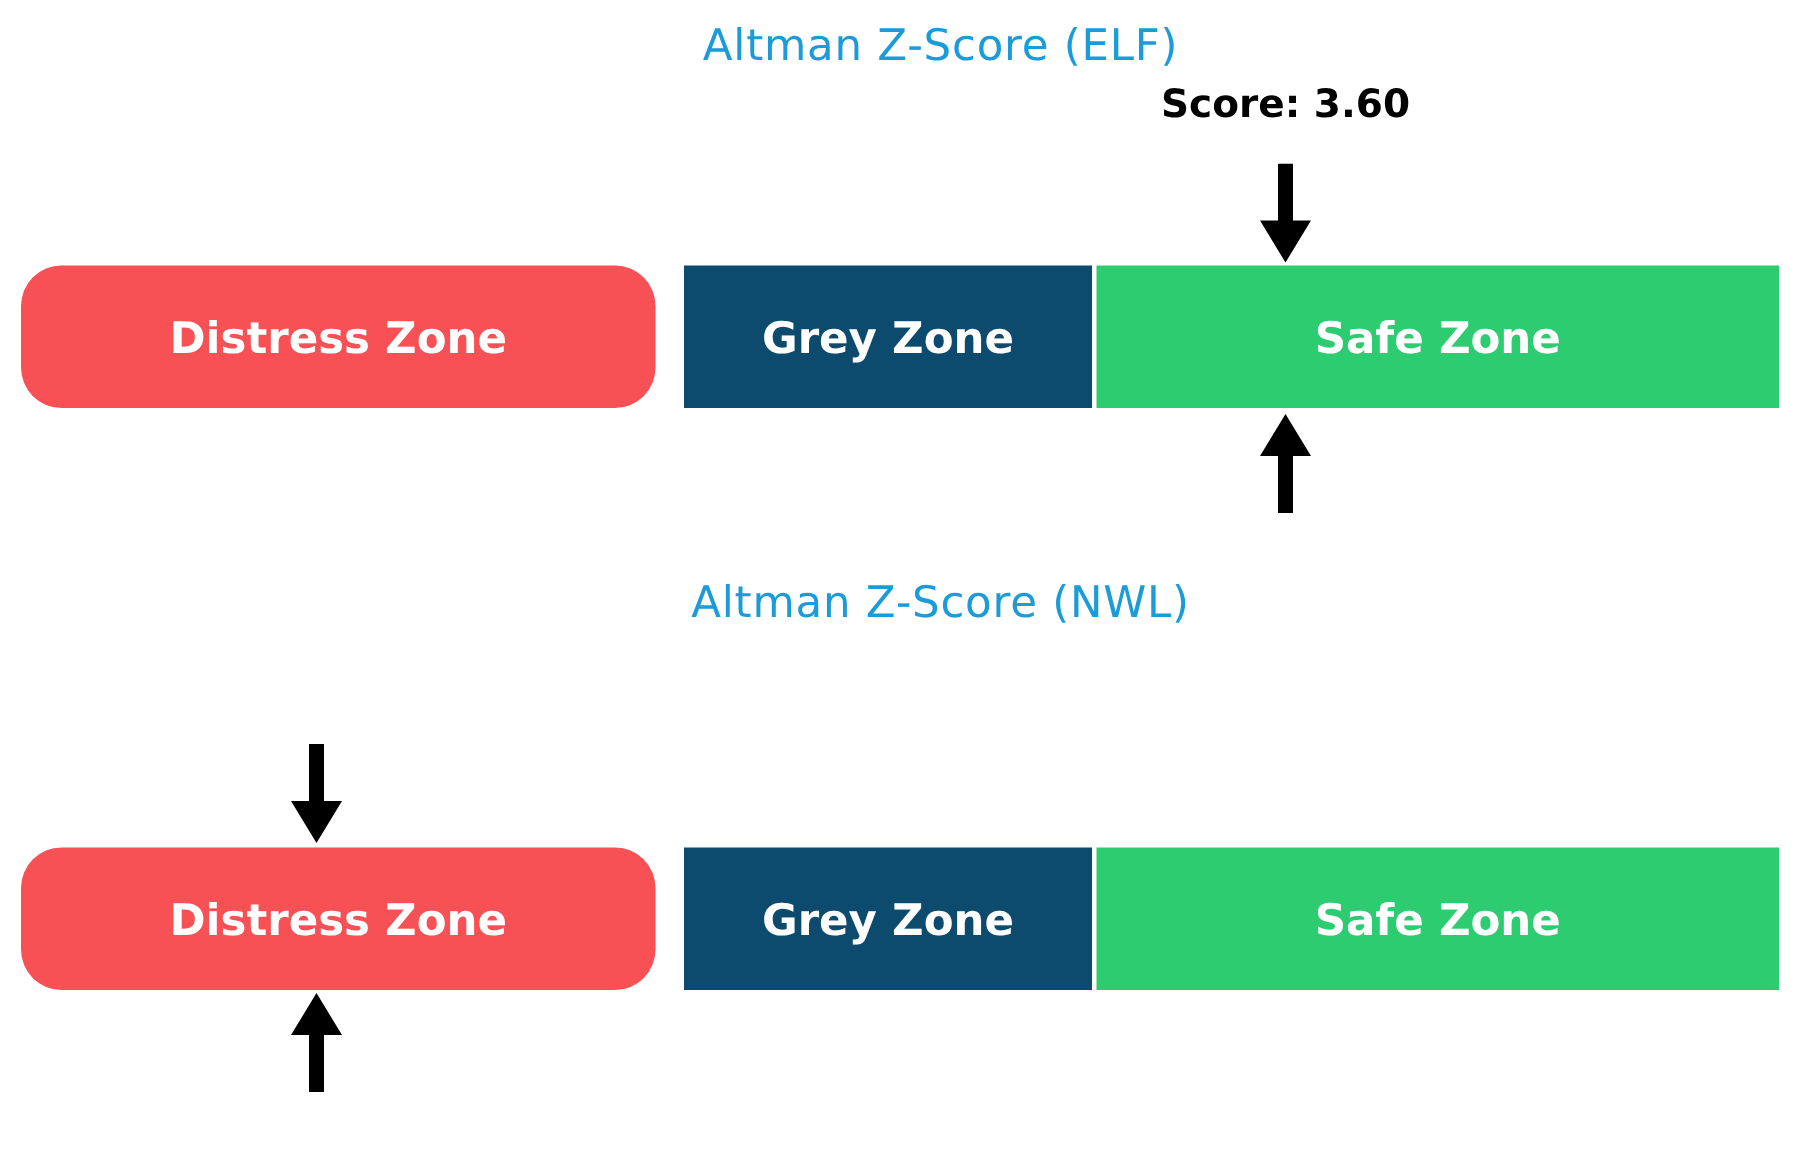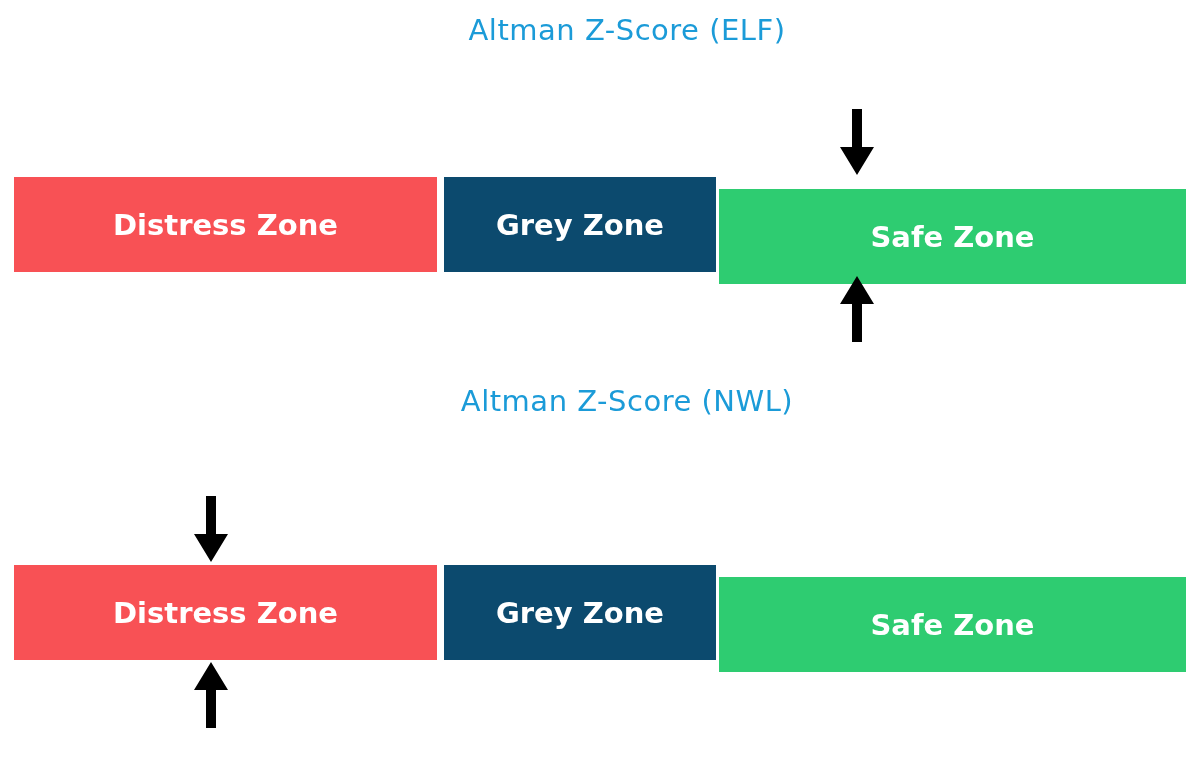--- a/index.html
+++ b/index.html
@@ -60,30 +60,31 @@
   .zone {
     height: 100%;
     display: flex;
     align-items: center;
     justify-content: center;
     color: #ffffff;
     font-size: 29px;
     font-weight: 700;
     white-space: nowrap;
   }
-  .zone-distress { width: 423px; background: #f85155; margin-right: 7px; }
+  .zone-distress { width: 423px; background: #f85155; margin-right: 19px; border-radius: 27px; }
   .zone-grey     { width: 272px; background: #0c4a6e; margin-right: 3px; }
-  .zone-safe     { flex: 1;      background: #2ecc71; margin-top: 12px; }
+  .zone-safe     { flex: 1;      background: #2ecc71; }
 </style>
 </head>
 <body>
 
 <div class="canvas">
 
   <div class="chart-title title-1">Altman Z-Score (ELF)</div>
+  <div class="score-label score-1">Score: 3.60</div>
 
   <svg class="arrow arrow-1-down" viewBox="0 0 34 66">
     <path d="M12 0 H22 V38 H34 L17 66 L0 38 H12 Z" fill="#000000"></path>
   </svg>
 
   <div class="zone-bar bar-1">
     <div class="zone zone-distress">Distress Zone</div>
     <div class="zone zone-grey">Grey Zone</div>
     <div class="zone zone-safe">Safe Zone</div>
   </div>

